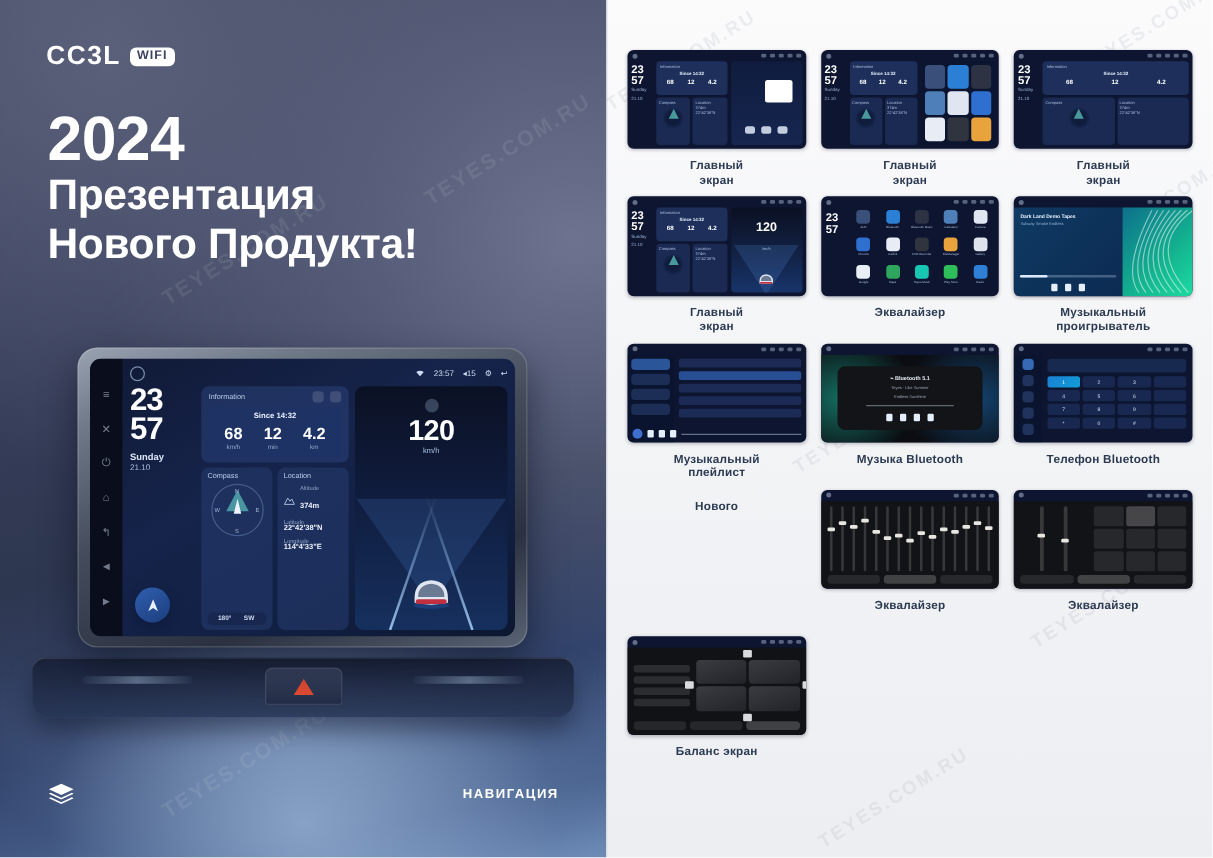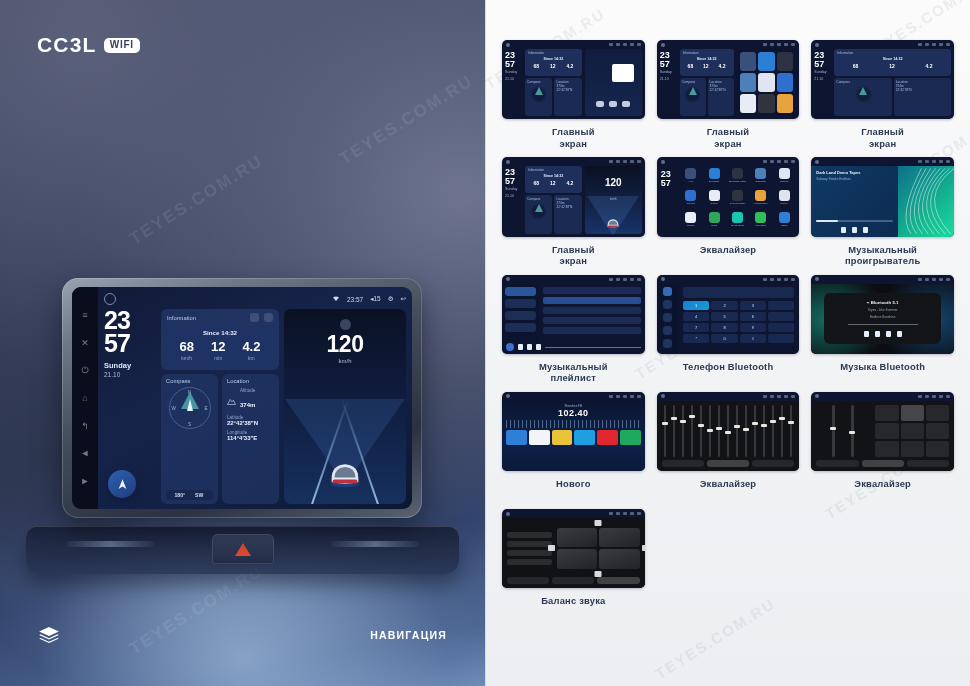--- a/index.html
+++ b/index.html
@@ -345,20 +345,25 @@
 
     <div class="wm" style="left:120px; top:190px;">TEYES.COM.RU</div>
     <div class="wm" style="left:330px; top:110px;">TEYES.COM.RU</div>
     <div class="wm" style="left:120px; top:600px;">TEYES.COM.RU</div>
 
     <div class="logo">
       <span class="logo-text">CC3L</span>
       <span class="logo-badge">WIFI</span>
     </div>
 
+    <div class="hero-title">
+      <div class="hero-year">2024</div>
+      <div class="hero-line">Презентация</div>
+      <div class="hero-line">Нового Продукта!</div>
+    </div>
 
     <div class="dash">
       <div class="dash-body"></div>
       <div class="dash-strip"></div>
       <div class="vent l"></div>
       <div class="vent r"></div>
       <div class="hazard">
         <div class="hazard-tri"></div>
       </div>
 
@@ -878,20 +883,50 @@
             <div class="t-bar">
   <i class="t-dot"></i>
   <span class="right">
     <i class="t-tick"></i>
     <i class="t-tick"></i>
     <i class="t-tick"></i>
     <i class="t-tick"></i>
     <i class="t-tick"></i>
   </span>
             </div>
+            <div class="t-bt">
+      <i class="t-btglow"></i>
+      <div class="t-btcard">
+        <div class="t-btttl"><span>⌁</span> Bluetooth 5.1</div>
+        <div class="t-btsub">Teyes - Like Summer</div>
+        <div class="t-btsub">Endless Sunshine</div>
+        <i style="width:60%;height:1.5px;background:rgba(220,232,248,0.4);margin-top:2px"></i>
+        <div style="display:flex;gap:6px;margin-top:3px">
+          <i class="t-pbtn"></i>
+                  <i class="t-pbtn"></i>
+          <i class="t-pbtn"></i>
+                  <i class="t-pbtn"></i>
+                </div>
+      </div>
+            </div>
+          </div>
+    <div class="caption">Музыка Bluetooth</div>
+  </div>
+  <div class="cell">
+    <div class="thumb">
+            <div class="t-bar">
+  <i class="t-dot"></i>
+  <span class="right">
+    <i class="t-tick"></i>
+    <i class="t-tick"></i>
+    <i class="t-tick"></i>
+    <i class="t-tick"></i>
+    <i class="t-tick"></i>
+  </span>
+            </div>
             <div class="t-dial">
       <div class="t-dial-side">
         <i class="t-dial-ic on"></i>
                 <i class="t-dial-ic"></i>
         <i class="t-dial-ic"></i>
                 <i class="t-dial-ic"></i>
         <i class="t-dial-ic"></i>
               </div>
       <div class="t-dial-main">
         <div class="t-num-field"></div>
@@ -912,75 +947,20 @@
                   <span class="t-key">0</span>
                   <span class="t-key">#</span>
                   <span class="t-key"></span>
         </div>
               </div>
             </div>
           </div>
     <div class="caption">Телефон Bluetooth</div>
   </div>
   <div class="cell">
-    <div class="thumb">
-            <div class="t-bar">
-  <i class="t-dot"></i>
-  <span class="right">
-    <i class="t-tick"></i>
-    <i class="t-tick"></i>
-    <i class="t-tick"></i>
-    <i class="t-tick"></i>
-    <i class="t-tick"></i>
-  </span>
-            </div>
-            <div class="t-bt">
-      <i class="t-btglow"></i>
-      <div class="t-btcard">
-        <div class="t-btttl"><span>⌁</span> Bluetooth 5.1</div>
-        <div class="t-btsub">Teyes - Like Summer</div>
-        <div class="t-btsub">Endless Sunshine</div>
-        <i style="width:60%;height:1.5px;background:rgba(220,232,248,0.4);margin-top:2px"></i>
-        <div style="display:flex;gap:6px;margin-top:3px">
-          <i class="t-pbtn"></i>
-                  <i class="t-pbtn"></i>
-          <i class="t-pbtn"></i>
-                  <i class="t-pbtn"></i>
-                </div>
-      </div>
-            </div>
-          </div>
-    <div class="caption">Музыка Bluetooth</div>
-  </div>
-  <div class="cell">
-    <div class="thumb">
-            <div class="t-bar">
-  <i class="t-dot"></i>
-  <span class="right">
-    <i class="t-tick"></i>
-    <i class="t-tick"></i>
-    <i class="t-tick"></i>
-    <i class="t-tick"></i>
-    <i class="t-tick"></i>
-  </span>
-            </div>
-            <div class="t-radio">
-      <div class="t-freq-l">Shenzhen FM</div>
-      <div class="t-freq">102.40</div>
-      <div class="t-scale"></div>
-      <div class="t-presets">
-        <i class="t-preset" style="background:#2f7fd6"></i>
-                <i class="t-preset" style="background:#f2f4f8"></i>
-                <i class="t-preset" style="background:#e8c33a"></i>
-                <i class="t-preset" style="background:#1f9fe0"></i>
-                <i class="t-preset" style="background:#e0262e"></i>
-                <i class="t-preset" style="background:#1fa85e"></i>
-      </div>
-            </div>
-          </div>
     <div class="caption">Нового</div>
   </div>
   <div class="cell">
     <div class="thumb">
             <div class="t-bar">
   <i class="t-dot"></i>
   <span class="right">
     <i class="t-tick"></i>
     <i class="t-tick"></i>
     <i class="t-tick"></i>
@@ -1119,17 +1099,17 @@
           <i class="t-arrow" style="right:-9px;top:50%;transform:translateY(-50%)"></i>
         </div>
               </div>
       <div class="t-eqfoot">
         <i class="t-eqbtn"></i>
                 <i class="t-eqbtn"></i>
                 <i class="t-eqbtn on"></i>
               </div>
             </div>
           </div>
-    <div class="caption">Баланс звука</div>
+    <div class="caption">Баланс экран</div>
   </div>
       </div>
   </div>
 </div>
 
 </body></html>

